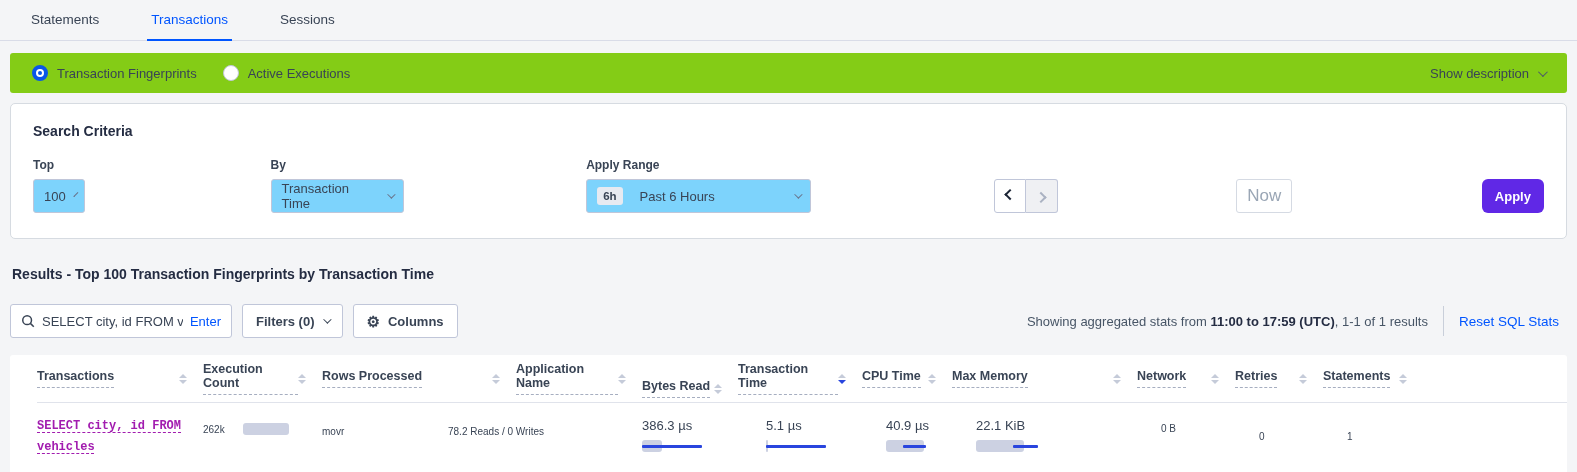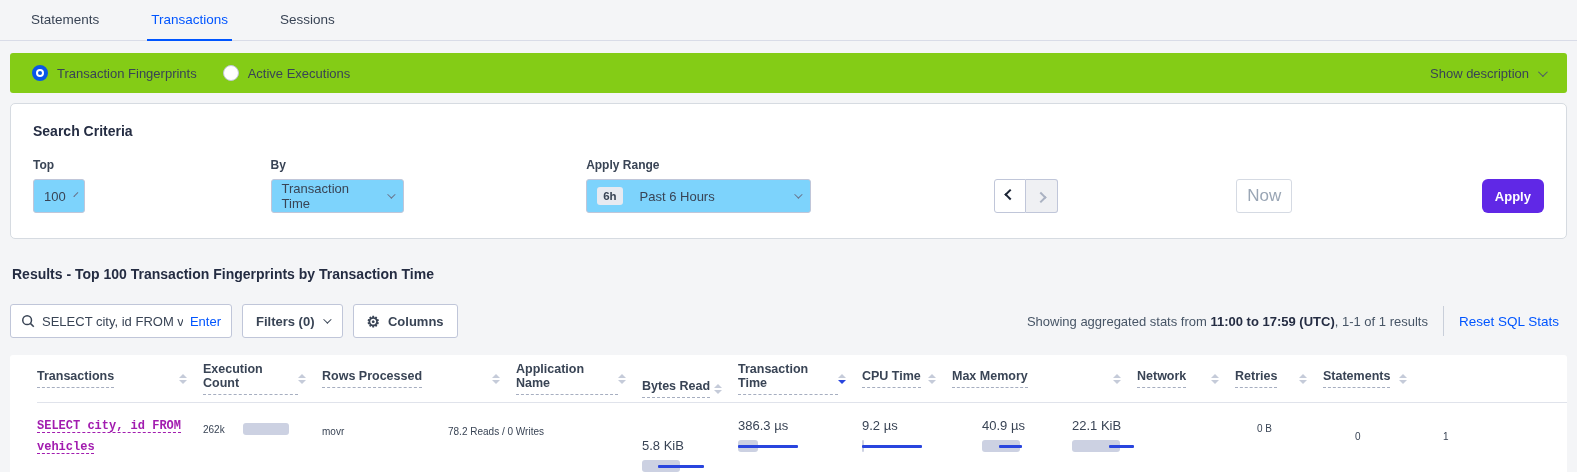--- a/index.html
+++ b/index.html
@@ -353,36 +353,29 @@
       </div>
     </div>
     <div class="c2 pad-mid">
       <div class="count-cell">
         <span class="cell-text">262k</span>
         <span class="count-bar bar-gray" style="position: static; width: 46px;"></span>
       </div>
     </div>
     <div class="c3 pad-mid"><span class="cell-text">movr</span></div>
     <div class="c4 pad-mid"><span class="cell-text">78.2 Reads / 0 Writes</span></div>
-    <div class="c5 metric">
-      <div class="val">5.8 KiB</div>
-      <div class="bar-wrap">
-          <span class="bar-gray" style="width: 38px;"></span>
-          <span class="bar-line" style="left: 16px; width: 46px;"></span>
-        </div>
-    </div>
     <div class="c6 metric">
       <div class="val">386.3 µs</div>
       <div class="bar-wrap">
           <span class="bar-gray" style="width: 20px;"></span>
           <span class="bar-line" style="left: 0px; width: 60px;"></span>
         </div>
     </div>
     <div class="c7 metric">
-      <div class="val">9.2 µs</div>
+      <div class="val">5.1 µs</div>
       <div class="bar-wrap">
           <span class="bar-gray" style="width: 2px;"></span>
           <span class="bar-line" style="left: 0px; width: 60px;"></span>
         </div>
     </div>
     <div class="c8 metric">
       <div class="val">40.9 µs</div>
       <div class="bar-wrap">
           <span class="bar-gray" style="width: 38px;"></span>
           <span class="bar-line" style="left: 17px; width: 23px;"></span>

